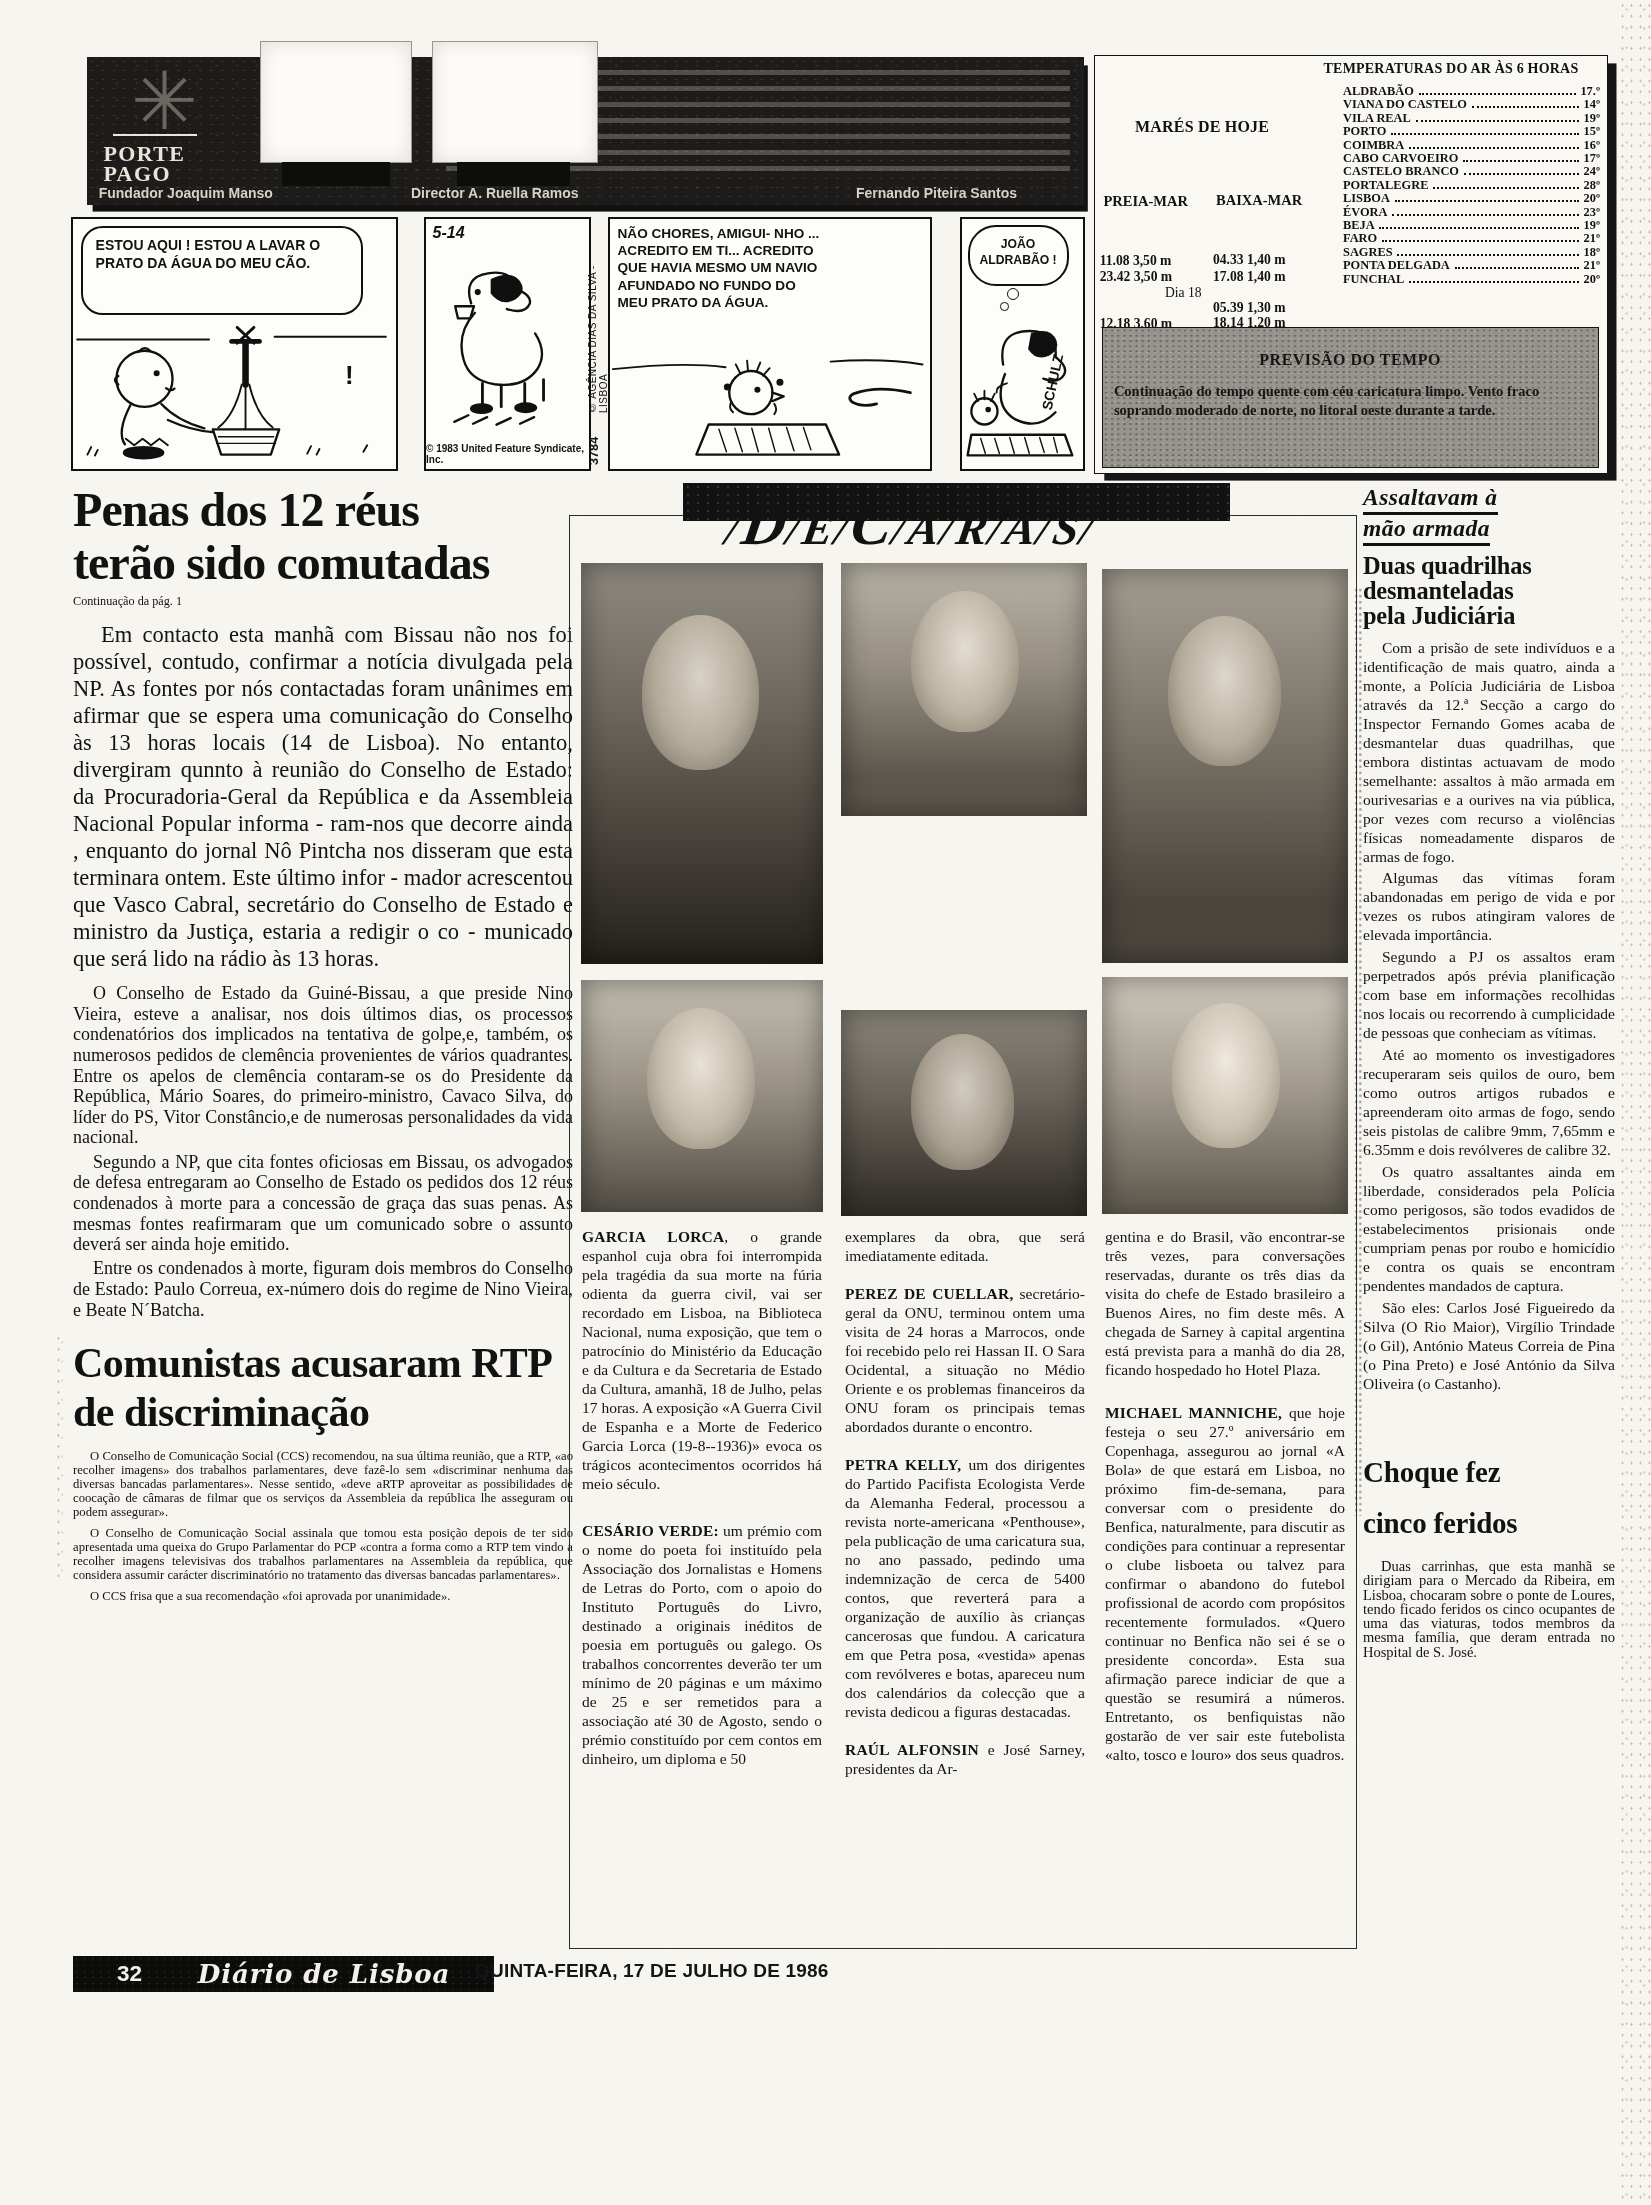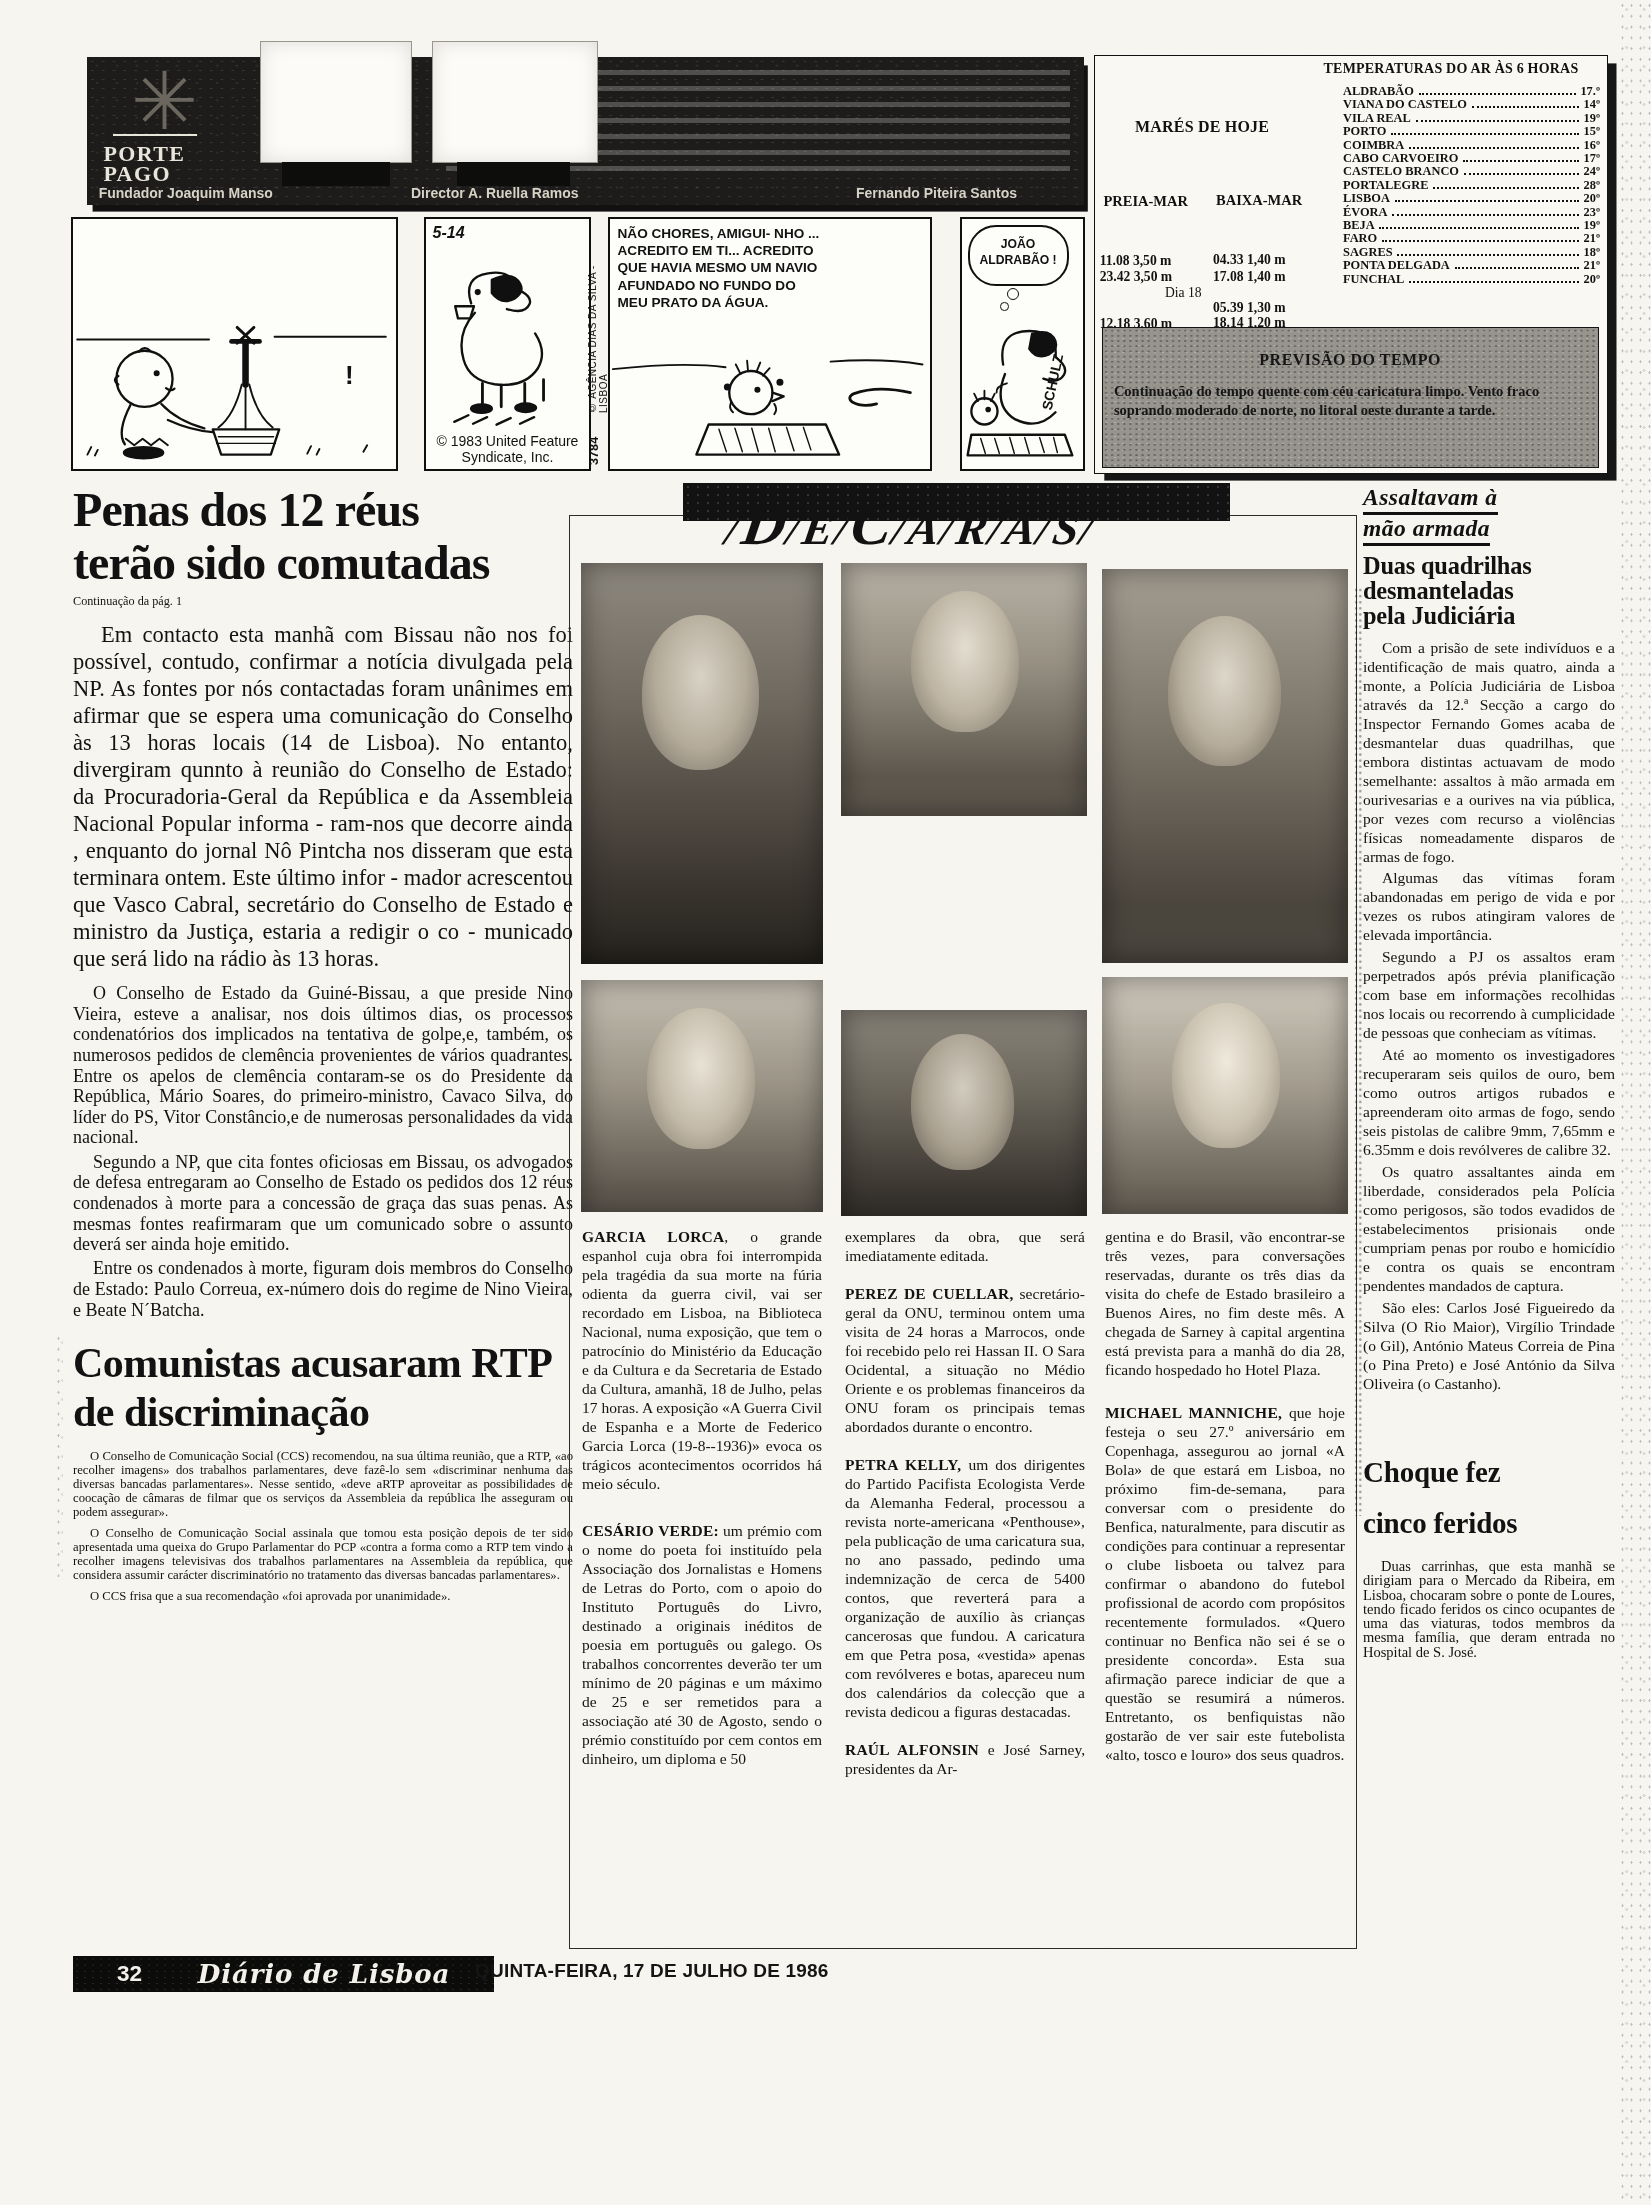--- a/index.html
+++ b/index.html
@@ -203,20 +203,23 @@
     <div class="abs tide" style="left:4.7px;top:260px;">12.18 3,60 m</div>
     <div class="abs tide" style="left:118px;top:259px;">18.14 1,20 m</div>
 
     <div id="forecast" class="abs">
       <div class="ft" style="margin-top:22.5px;">PREVISÃO DO TEMPO</div>
       <div class="fb" style="margin:13px 11.3px 0 11.3px;">Continuação do tempo quente com céu caricatura limpo. Vento fraco soprando moderado de norte, no litoral oeste durante a tarde.</div>
     </div>
   </div>
 
   <div class="abs panel" style="left:71px;top:217px;width:323px;height:250px;">
+    <div class="abs balloon" style="left:8.4px;top:6.6px;width:282px;height:89px;font-size:14px;line-height:18px;padding:8.4px 12.2px;box-sizing:border-box;">
+      <span>ESTOU AQUI ! ESTOU A LAVAR O PRATO DA ÁGUA DO MEU CÃO.</span>
+    </div>
     <span class="abs comictext" style="left:272px;top:141px;font-size:26px;">!</span>
     <svg class="line abs" style="left:0;top:99px;" width="317" height="145" viewBox="0 0 676 310">
       <path d="M8 46 H290 M430 40 H668" stroke-width="4"></path>
       <path d="M368 52 v90" stroke-width="14"></path>
       <path d="M338 50 h60" stroke-width="10"></path>
       <path d="M350 20 l36 34 M386 20 l-36 34" stroke-width="6"></path>
       <path d="M360 142 q-16 66 -50 92 M376 142 q16 66 50 92 M368 142 v96" stroke-width="4"></path>
       <path d="M298 238 h142 l-18 54 h-106 z"></path>
       <path d="M310 254 h118 M306 268 h126" stroke-width="3"></path>
       <circle cx="152" cy="130" r="60"></circle>
@@ -238,21 +241,21 @@
       <path d="M96 120 q-18 -56 36 -64 q52 -8 58 32 q38 16 30 34 q-10 22 -48 10"></path>
       <path d="M140 70 q44 -20 60 8 q10 18 -12 32 q-28 14 -48 -12 z" fill="#101010"></path>
       <circle cx="110" cy="96" r="4" fill="#101010"></circle>
       <path d="M104 140 q-40 44 -24 100 q12 44 66 52 q64 8 92 -34 q20 -34 -6 -74"></path>
       <path d="M120 290 v48 M160 294 v46 M210 290 v46 M250 282 v44" stroke-width="6"></path>
       <ellipse cx="118" cy="344" rx="22" ry="9" fill="#101010"></ellipse>
       <ellipse cx="212" cy="342" rx="22" ry="9" fill="#101010"></ellipse>
       <path d="M60 372 l30 -14 M100 376 l30 -14 M150 378 l30 -14 M200 376 l30 -14" stroke-width="5"></path>
       <path d="M62 126 h40 l-8 26 h-26 z"></path>
     </svg>
-    <span class="abs comictext" style="left:0;bottom:3.8px;width:100%;text-align:center;font-size:14px;font-weight:400;">© 1983 United Feature Syndicate, Inc.</span>
+    <span class="abs comictext" style="left:0;bottom:3.8px;width:100%;text-align:left;font-size:10px;font-weight:700;">© 1983 United Feature Syndicate, Inc.</span>
   </div>
 
   <div class="abs vtext" style="left:587px;top:225px;height:188px;font-size:10px;letter-spacing:0.5px;">© AGÊNCIA DIAS DA SILVA - LISBOA</div>
   <div class="abs vtext" style="left:587px;top:413px;height:52px;font-size:12.7px;font-weight:700;">3784</div>
 
   <div class="abs panel" style="left:608px;top:217px;width:320px;height:250px;">
     <div class="abs comictext" style="left:7.5px;top:5.6px;width:202px;font-size:13.6px;line-height:17.4px;">NÃO CHORES, AMIGUI- NHO ... ACREDITO EM TI... ACREDITO QUE HAVIA MESMO UM NAVIO AFUNDADO NO FUNDO DO MEU PRATO DA ÁGUA.</div>
     <svg class="line abs" style="left:0;top:122px;" width="315" height="122" viewBox="0 0 671 260">
       <path d="M6 60 q150 -16 240 -4 M470 44 q110 -8 196 6" stroke-width="4"></path>
       <circle cx="300" cy="110" r="46"></circle>

